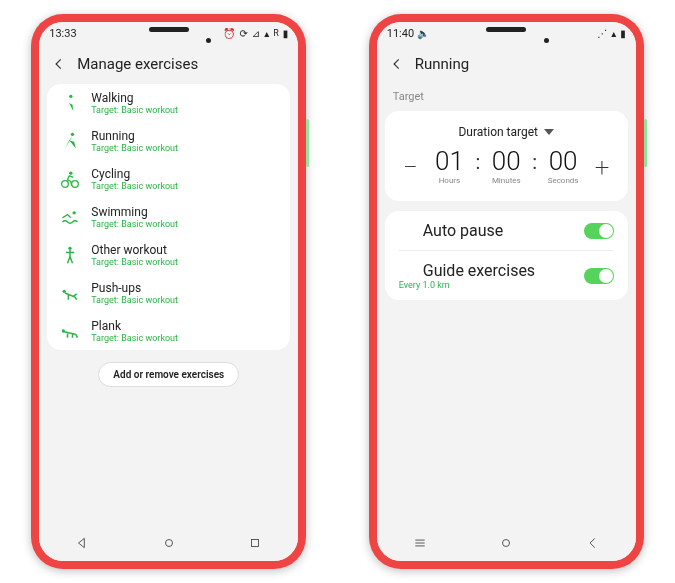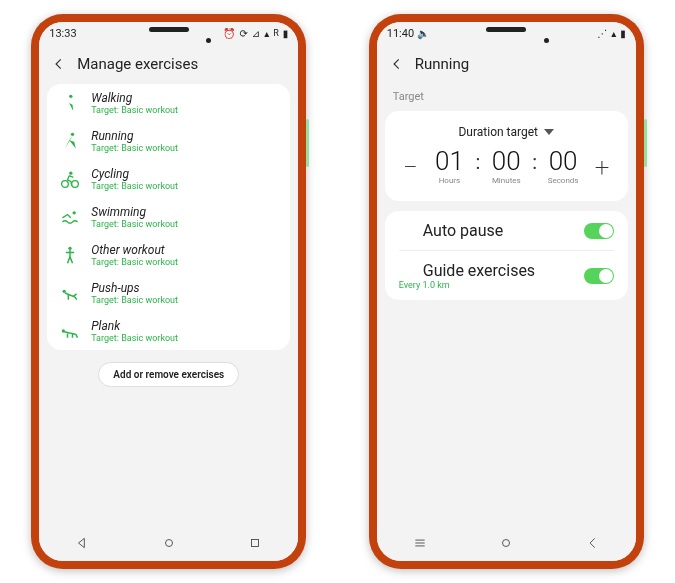--- a/index.html
+++ b/index.html
@@ -9,21 +9,21 @@
     font-family: -apple-system, BlinkMacSystemFont, "Segoe UI", Roboto, Arial, sans-serif;
     width: 675px;
     height: 583px;
     display: flex;
     justify-content: space-around;
     align-items: center;
   }
   .phone {
     width: 275px;
     height: 555px;
-    background: #c2410c;
+    background: #ef4444;
     border-radius: 32px;
     box-shadow: 0 2px 10px rgba(0,0,0,0.25);
     position: relative;
     padding: 8px;
     box-sizing: border-box;
   }
   .phone::before {
     content: "";
     position: absolute;
     top: 13px;
@@ -121,21 +121,20 @@
     align-items: center;
     justify-content: center;
     margin-right: 10px;
     color: #2bb548;
   }
   .ex-icon svg { width: 20px; height: 20px; fill: #2bb548; }
   .ex-texts { flex:1; }
   .ex-name {
     font-size: 12px;
     color: #222;
-    font-style: italic;
   }
   .ex-target {
     font-size: 9px;
     color: #2bb548;
   }
   .add-btn {
     margin: 12px auto 0;
     padding: 6px 14px;
     background: #fff;
     border: 1px solid #ddd;

